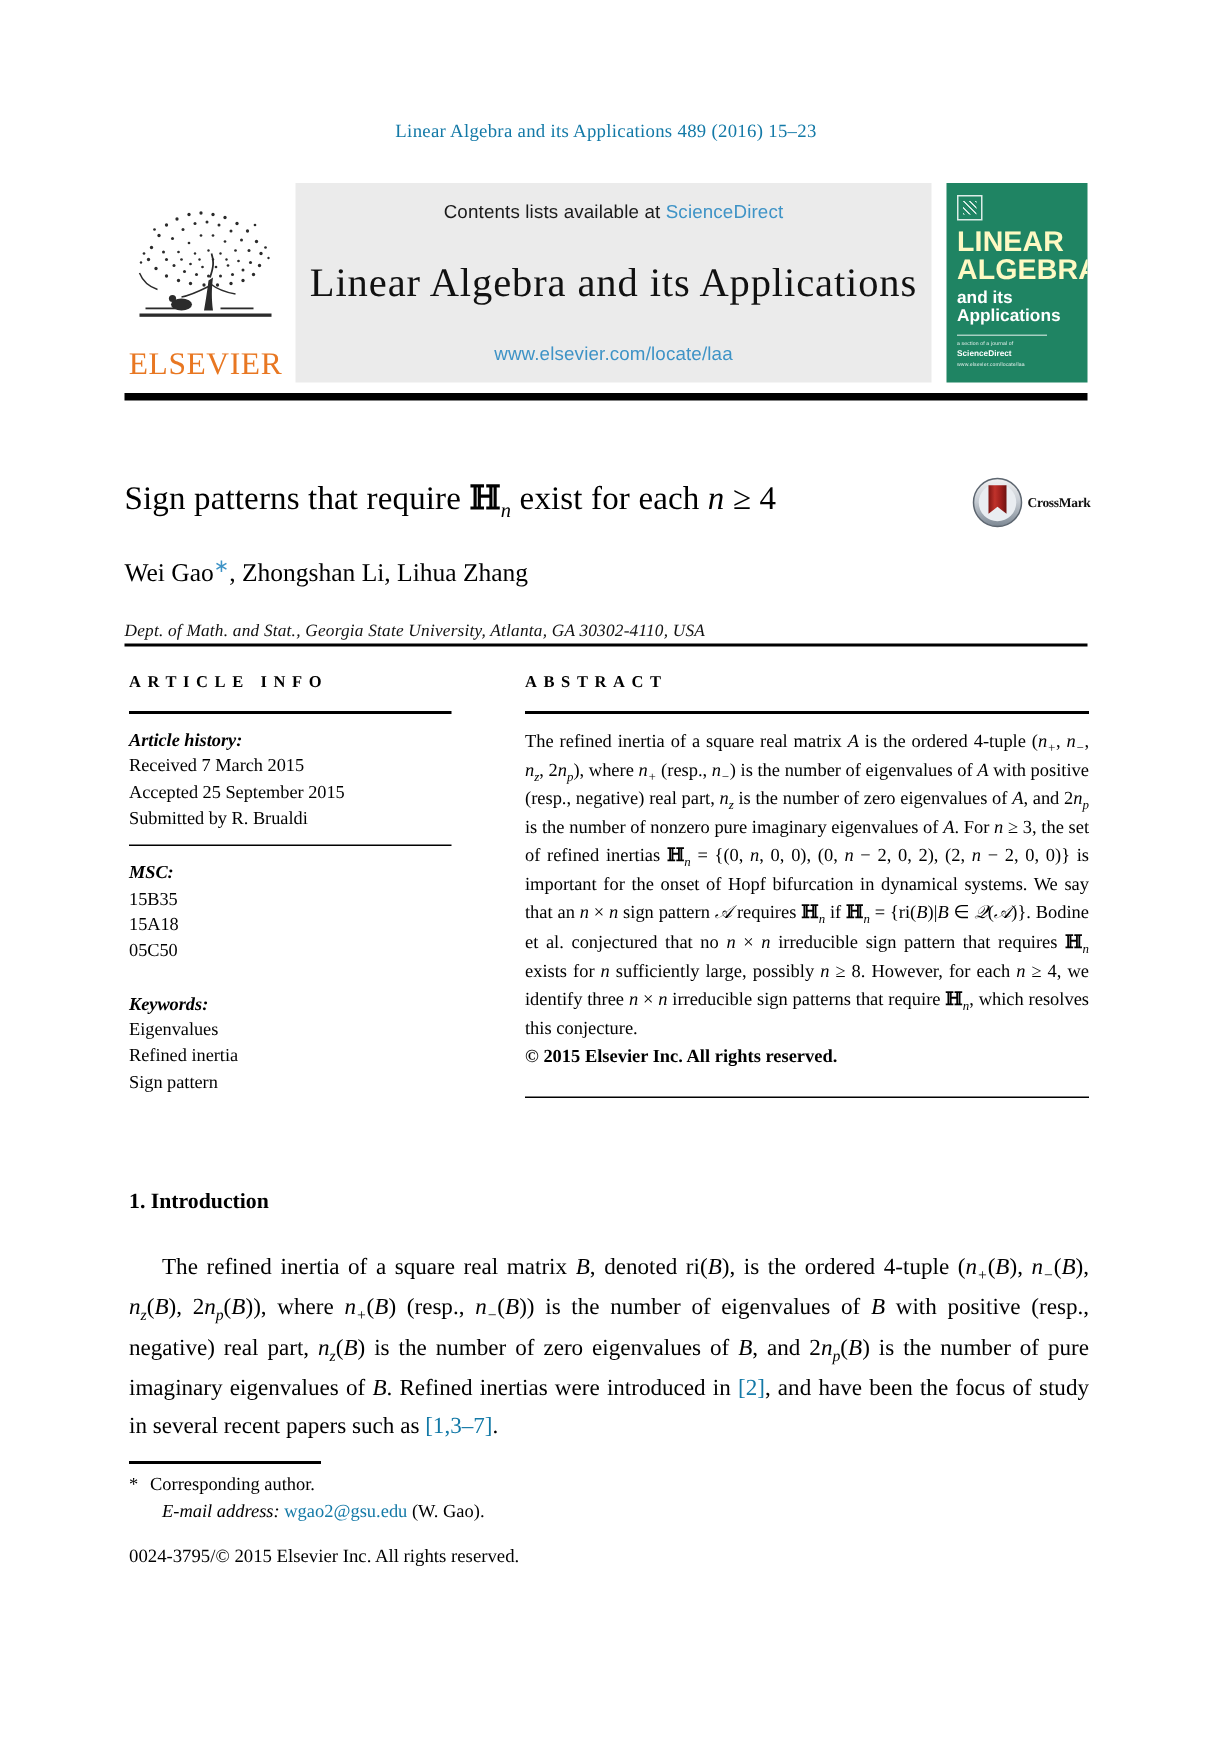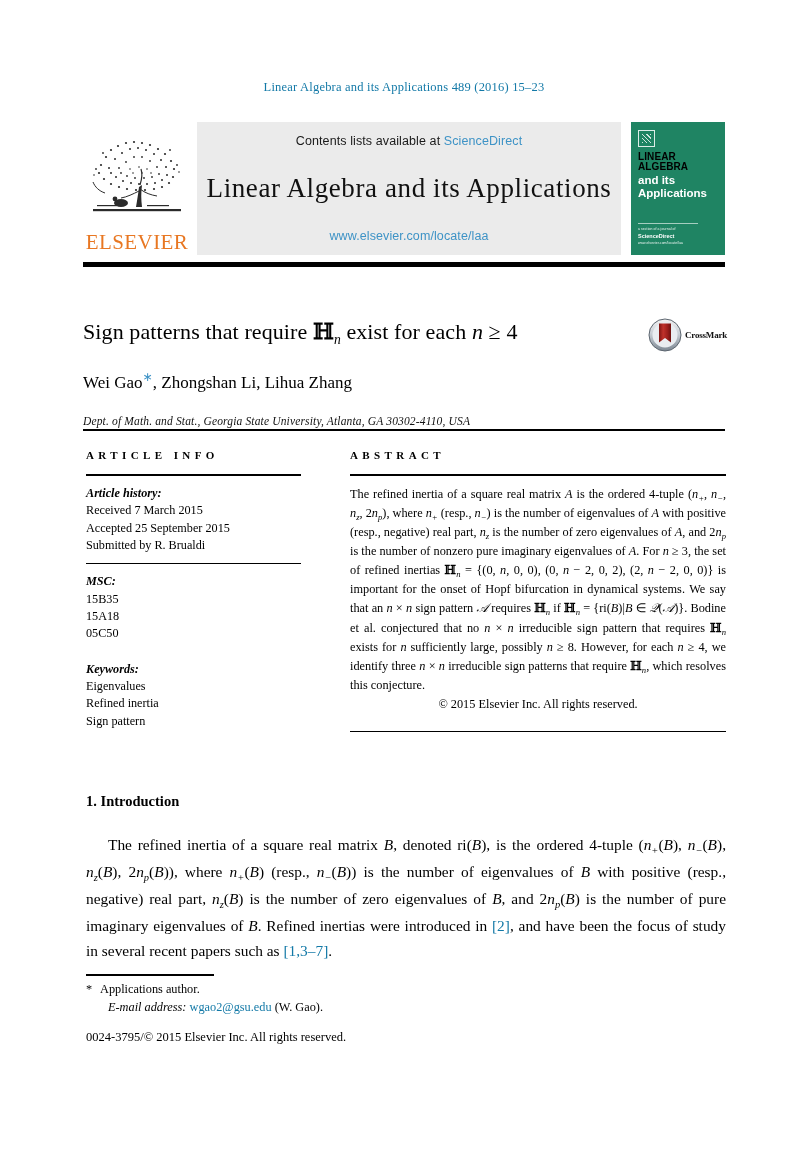--- a/index.html
+++ b/index.html
@@ -124,22 +124,22 @@
   .cover-minilogo:before {
     content: "";
     position: absolute;
     left: 3px; top: 3px; right: 3px; bottom: 3px;
     background:
       repeating-linear-gradient(45deg, rgba(255,255,255,0.8) 0 1px, transparent 1px 3px);
   }
   .cover-l1, .cover-l2 {
     font-family: "Liberation Sans", sans-serif;
     font-weight: bold;
-    font-size: 10px;
-    color: #000000;
+    font-size: 19px;
+    color: #fef9c3;
     line-height: 1.02;
     letter-spacing: 0.1px;
   }
   .cover-l3, .cover-l4 {
     font-family: "Liberation Sans", sans-serif;
     font-weight: bold;
     font-size: 11.5px;
     color: #ffffff;
     line-height: 1.08;
   }
@@ -291,23 +291,24 @@
     font-size: 12.3px;
     line-height: 1.46;
     text-align: justify;
     color: #000;
   }
   .abstract-body .it { font-style: italic; }
   .abstract-body .bb { font-family: "DejaVu Serif", serif; font-weight: 600; }
   .abstract-body sub { font-size: 0.7em; font-style: italic; }
   .copyright-line {
     margin-top: 2px;
-    text-align: center;
+    text-align: left;
     font-family: "Liberation Serif", serif;
     font-size: 12.3px;
+    font-weight: bold;
   }
   .abs-bottom-rule {
     position: absolute;
     left: 350px;
     top: 731px;
     width: 376px;
     height: 1px;
     background: #000;
   }
 
@@ -570,21 +571,21 @@
     <div class="copyright-line">© 2015 Elsevier Inc. All rights reserved.</div>
   </div>
   <div class="abs-bottom-rule"></div>
 
   <div class="section-heading">1. Introduction</div>
   <div class="body-para">The refined inertia of a square real matrix <span class="it">B</span>, denoted ri(<span class="it">B</span>), is the ordered 4-tuple (<span class="it">n</span><sub>+</sub>(<span class="it">B</span>), <span class="it">n</span><sub>−</sub>(<span class="it">B</span>), <span class="it">n</span><sub>z</sub>(<span class="it">B</span>), 2<span class="it">n</span><sub>p</sub>(<span class="it">B</span>)), where <span class="it">n</span><sub>+</sub>(<span class="it">B</span>) (resp., <span class="it">n</span><sub>−</sub>(<span class="it">B</span>)) is the number of eigenvalues of <span class="it">B</span> with positive (resp., negative) real part, <span class="it">n</span><sub>z</sub>(<span class="it">B</span>) is the number of zero eigenvalues of <span class="it">B</span>, and 2<span class="it">n</span><sub>p</sub>(<span class="it">B</span>) is the number of pure imaginary eigenvalues of <span class="it">B</span>. Refined inertias were introduced in <span class="ref-link">[2]</span>, and have been the focus of study in several recent papers such as <span class="ref-link">[1,3–7]</span>.</div>
 
   <div class="foot-rule"></div>
   <div class="footnote">
     <div>
-      <span class="fstar">*</span><span>Applications author.</span>
+      <span class="fstar">*</span><span>Corresponding author.</span>
     </div>
     <div style="padding-left:22px">
       <span class="email-label">E-mail address:</span>
       <span class="email">wgao2@gsu.edu</span>
       <span>(W. Gao).</span>
     </div>
   </div>
 
   <div class="doi-block">
     <div class="issn-line">0024-3795/© 2015 Elsevier Inc. All rights reserved.</div>

